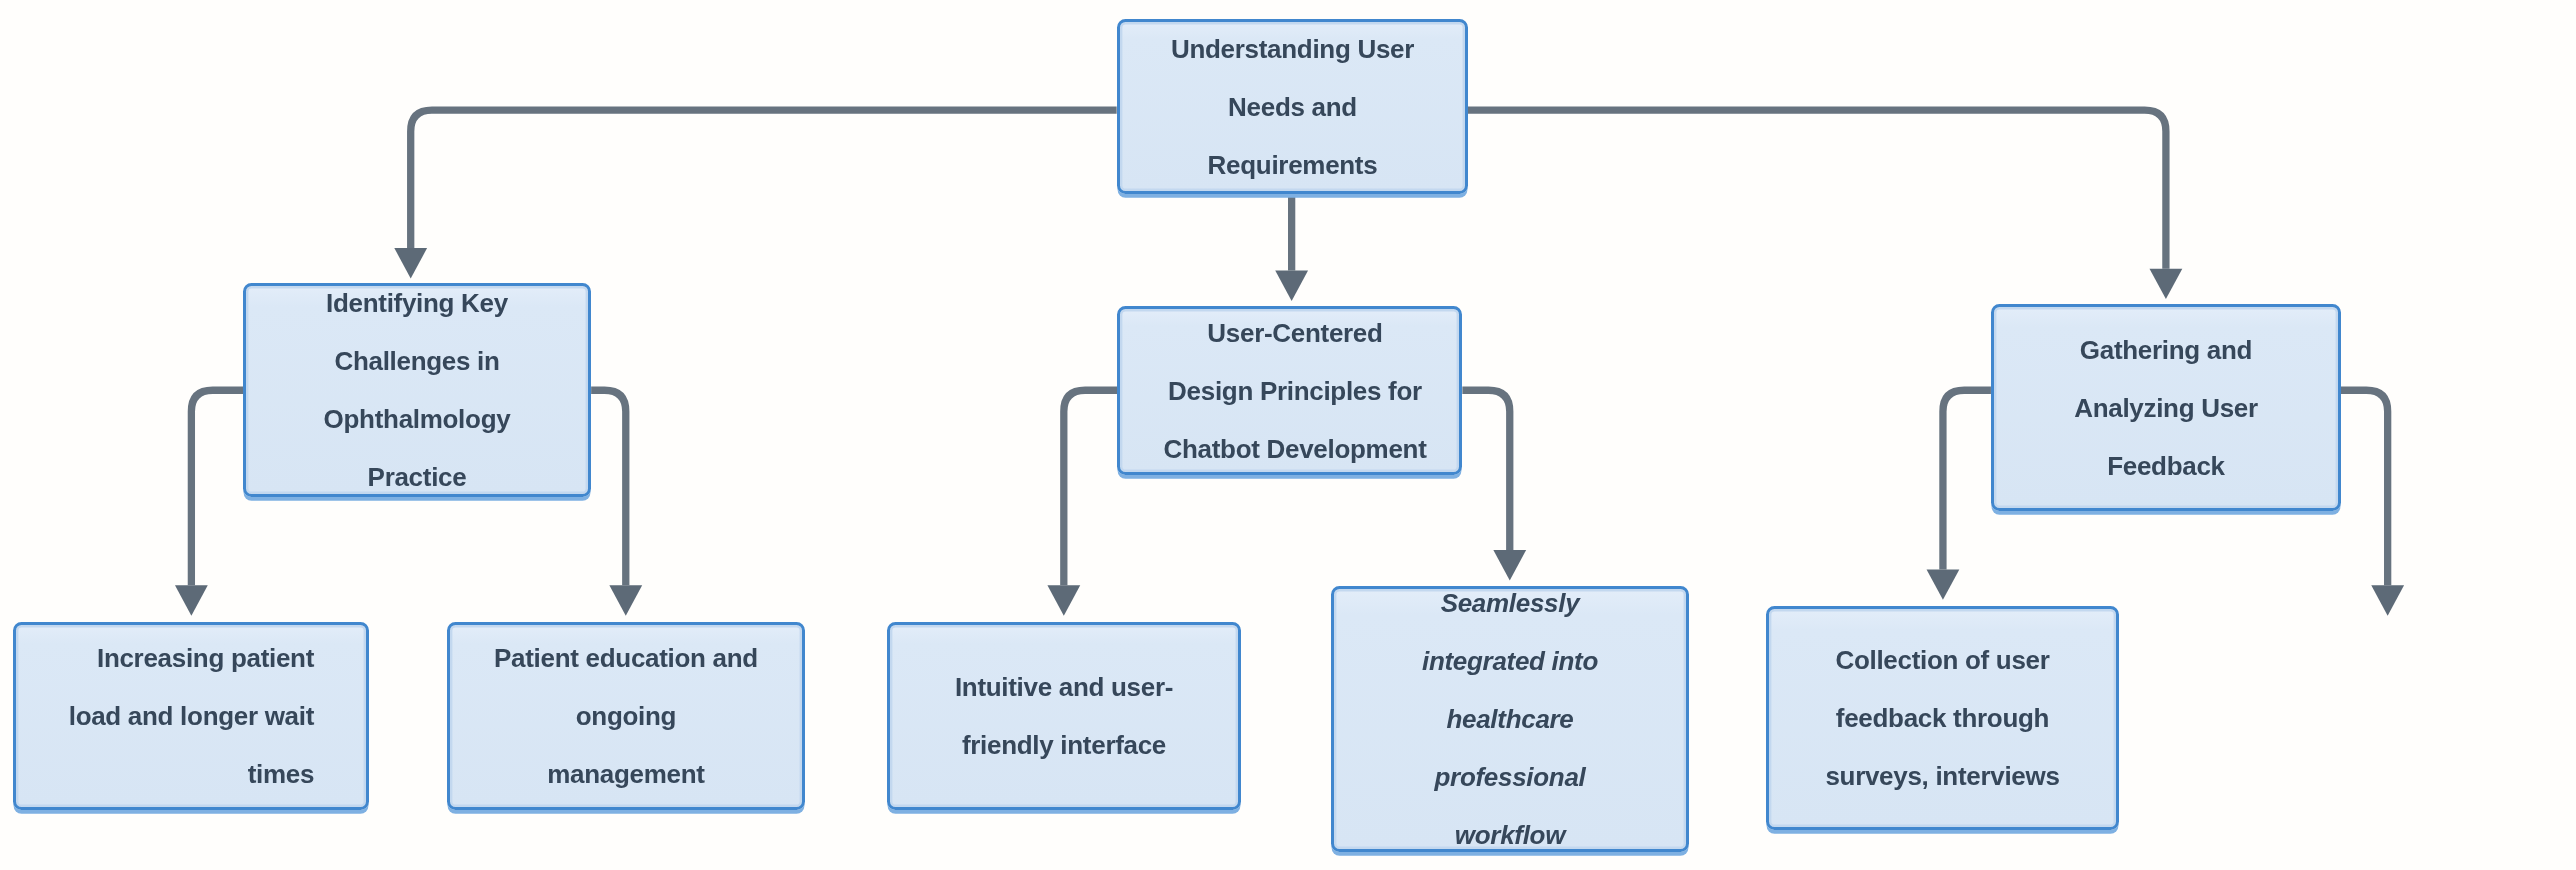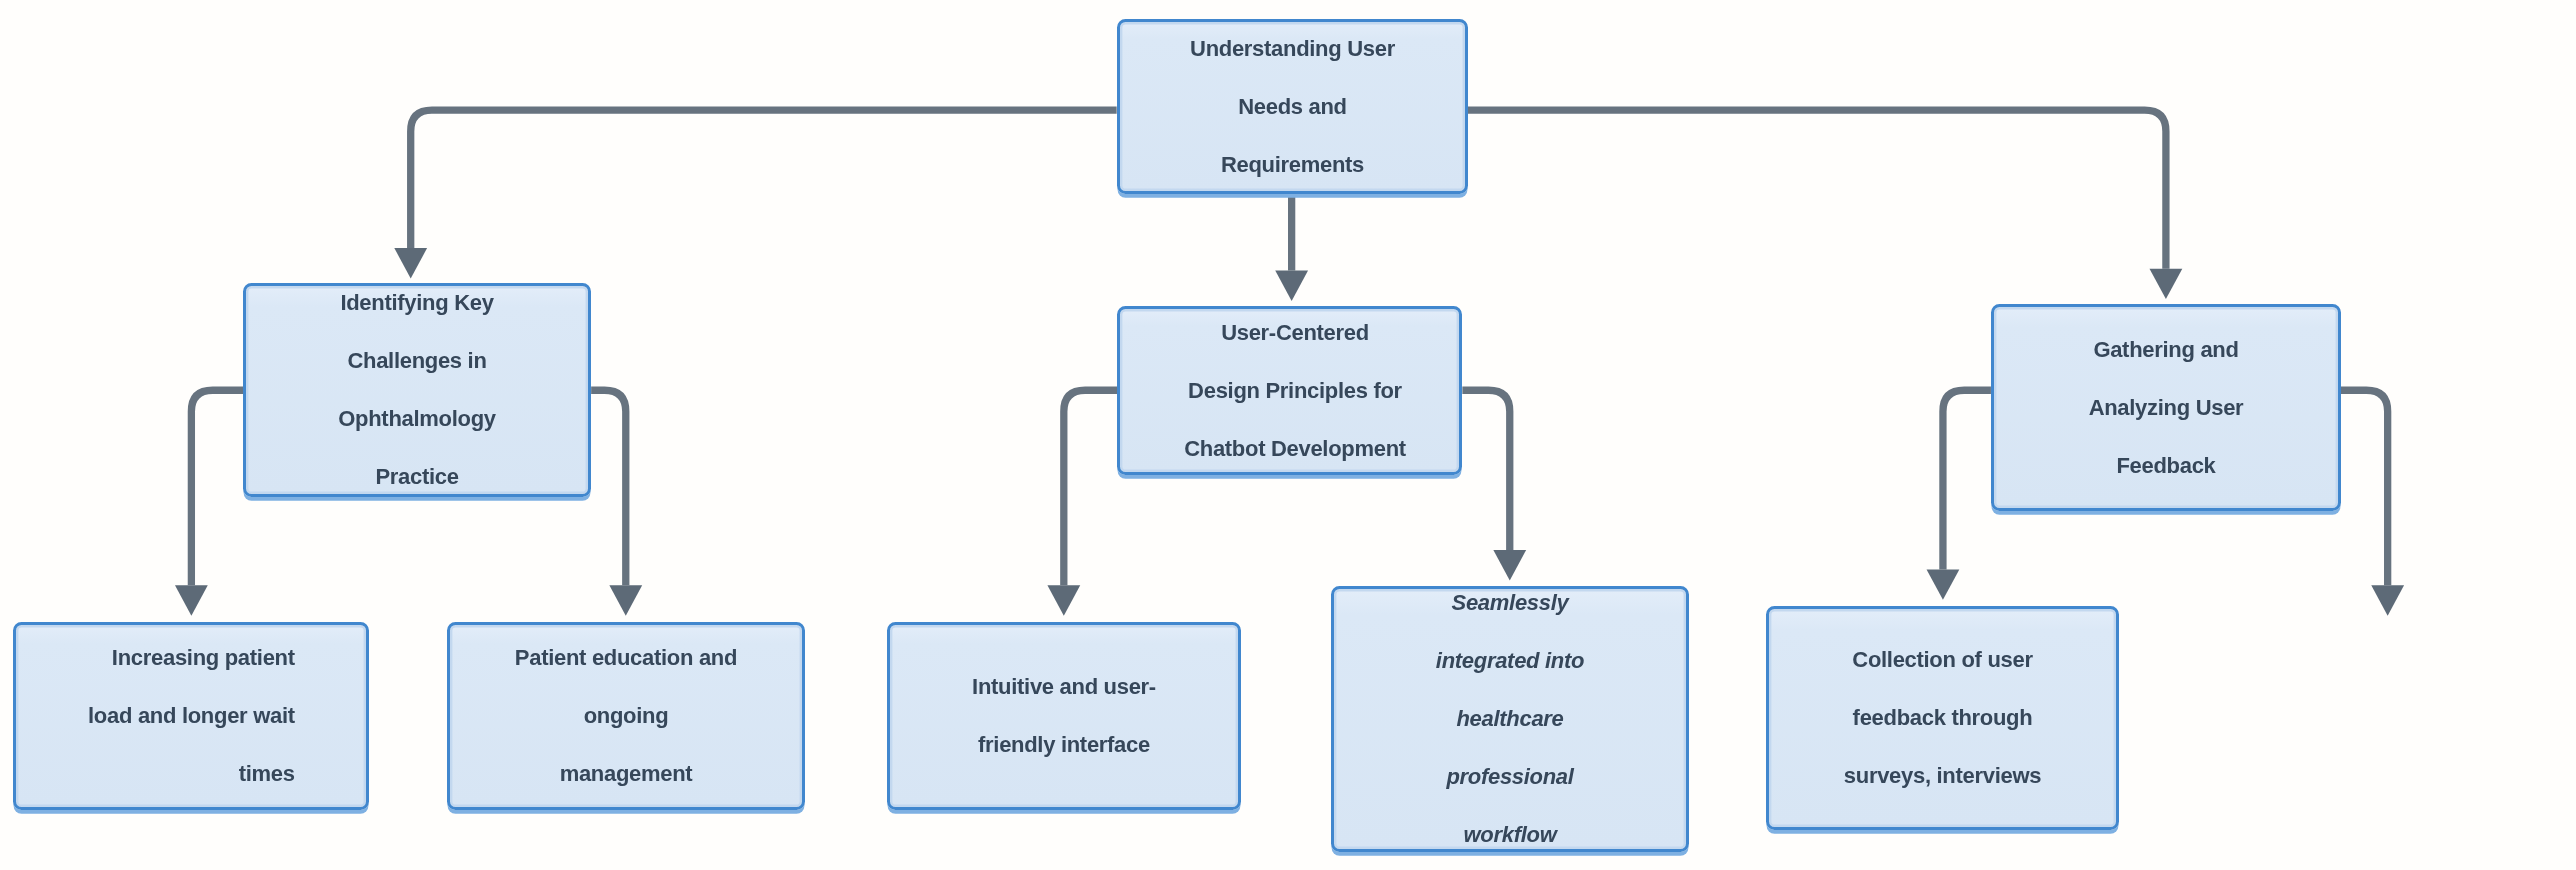--- a/index.html
+++ b/index.html
@@ -32,21 +32,21 @@
     box-shadow: 0 4.3px 0 -0.6px #7eb0e2, inset 0 0 0 2.4px #c3d8ef;
     display: flex;
     align-items: center;
     justify-content: center;
   }
   .flow-node .label {
     white-space: pre;
     text-align: center;
     color: #36475a;
     font-weight: 700;
-    font-size: 22px;
+    font-size: 26px;
     line-height: 58px;
     letter-spacing: -0.3px;
   }
   
   #node-root        { left: 1117px; top: 19.4px;   width: 351px; height: 175px; }
   #node-challenges  { left: 243px;  top: 283px;  width: 348px; height: 214px; }
   #node-design      { left: 1117px; top: 306px;  width: 345px; height: 169px; }
   #node-feedback    { left: 1991px; top: 304px;  width: 350px; height: 207px; }
   #node-patientload { left: 13.4px;   top: 622px; width: 356px; height: 188px; }
   #node-education   { left: 447px;  top: 622px; width: 358px; height: 188px; }

